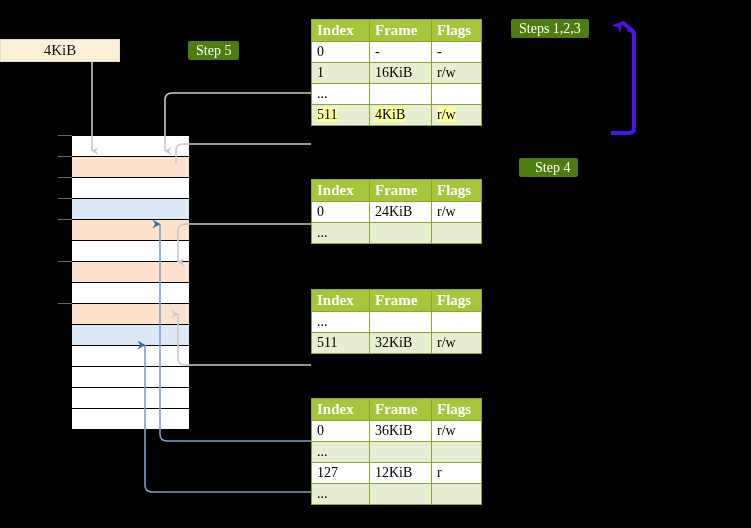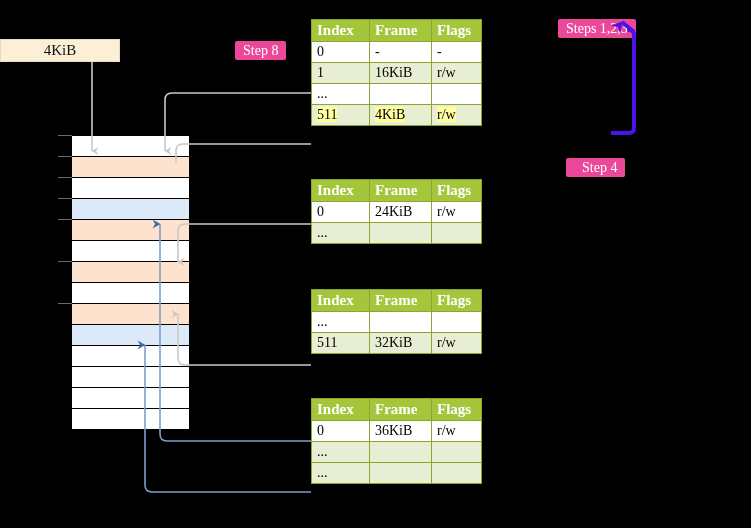--- a/index.html
+++ b/index.html
@@ -17,21 +17,21 @@
     display:flex;align-items:center;justify-content:center;
     font-size:15px;color:#111;box-sizing:border-box;
   }
 
   
   .badge{
     position:absolute;height:19px;padding:0 8px;
     display:flex;align-items:center;justify-content:center;
     font-size:14px;color:#fff;border-radius:2px;white-space:nowrap;
   }
-  .badge.red{background:#ec4899;margin-left:47px;}
+  .badge.red{background:#4d7c0f;}
   .badge.blue{background:#4b13e8;}
   #badge-step0{left:188px;top:41px;}
   #badge-steps123{left:511px;top:19px;}
   #badge-steps1234{left:650px;top:18px;}
   #badge-step4{left:519px;top:158px;padding-left:16px;}
 
   
   .memcol{position:absolute;left:71px;top:135px;width:119px;height:280px;}
   .memrow{
     position:absolute;left:0;width:119px;height:22px;
@@ -78,21 +78,21 @@
 </head>
 <body>
 
 <div class="stage">
 
   <div class="kib-box">
     <span>4KiB</span>
   </div>
 
   <div class="badge red" id="badge-step0">
-    <span>Step 8</span>
+    <span>Step 5</span>
   </div>
   <div class="badge red" id="badge-steps123">
     <span>Steps 1,2,3</span>
   </div>
   <div class="badge red" id="badge-step4">
     <span>Step 4</span>
   </div>
 
   <div class="memcol" id="memory-column">
       <div class="memrow" style="top: 0px;"></div>
@@ -205,20 +205,25 @@
         <tr>
           <td class="c-index"><span>0</span></td>
           <td class="c-frame"><span>36KiB</span></td>
           <td class="c-flags"><span>r/w</span></td>
         </tr>
         <tr class="alt">
           <td class="c-index"><span>...</span></td>
           <td class="c-frame"><span></span></td>
           <td class="c-flags"><span></span></td>
         </tr>
+        <tr>
+          <td class="c-index"><span>127</span></td>
+          <td class="c-frame"><span>12KiB</span></td>
+          <td class="c-flags"><span>r</span></td>
+        </tr>
         <tr class="alt">
           <td class="c-index"><span>...</span></td>
           <td class="c-frame"><span></span></td>
           <td class="c-flags"><span></span></td>
         </tr>
       </tbody>
     </table>
 
   <svg class="lines">
     <defs>

